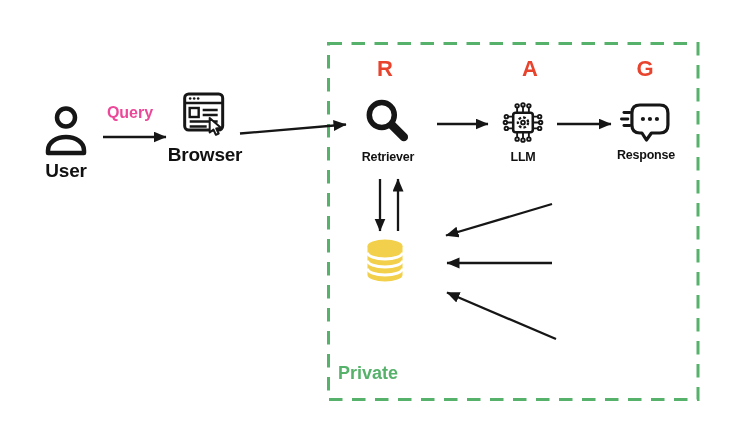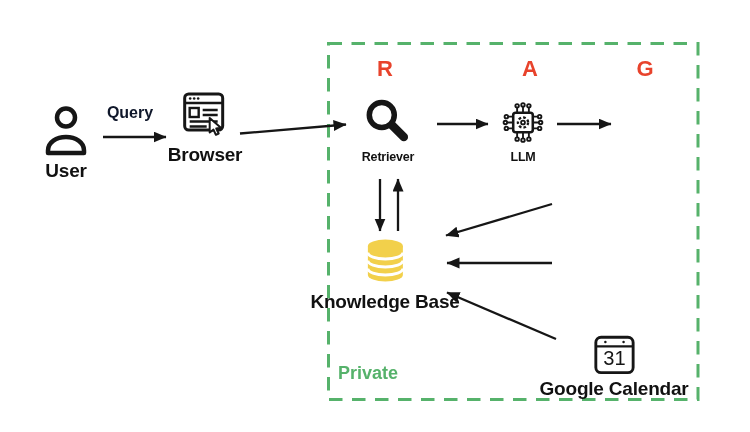--- a/index.html
+++ b/index.html
@@ -15,21 +15,21 @@
   }
   .overlay{position:absolute;left:0;top:0;width:750px;height:432px;}
   .node{position:absolute;display:flex;flex-direction:column;align-items:center;transform:translateX(-50%);}
   .node .lbl{margin-top:4px;font-size:19px;font-weight:700;white-space:nowrap;letter-spacing:-0.2px;color:#111;}
   .icon{display:block;}
   .icon .s{fill:none;stroke:var(--ink);}
   .icon .f{fill:var(--ink);stroke:none;}
   .kb{fill:var(--kb-yellow);stroke:none;}
   .kbsep{fill:none;stroke:#ffffff;stroke-width:2.8;}
   .rag{position:absolute;transform:translateX(-50%);font-size:22px;font-weight:700;color:var(--accent-red);}
-  .flow-label{position:absolute;transform:translateX(-50%);font-size:16px;font-weight:700;color:#0f172a;}
+  .flow-label{position:absolute;transform:translateX(-50%);font-size:16px;font-weight:700;color:#ec4899;}
   .zone-label{position:absolute;font-size:18px;font-weight:700;color:var(--accent-green);}
   .edge{stroke:var(--ink);stroke-width:2.3;}
   .boundary{fill:none;stroke:var(--accent-green);stroke-width:3;stroke-dasharray:13.5 9.5;}
   .cal-num{font-family:"Liberation Sans","DejaVu Sans",sans-serif;font-size:21px;font-weight:400;fill:var(--ink);}
 </style>
 </head>
 <body>
 
 <div class="canvas">
 
@@ -120,38 +120,41 @@
   </div>
 
   <div class="node" style="left:388px;top:98px">
     <svg class="icon" width="52" height="48" viewBox="0 0 52 48">
       <circle class="s" cx="20" cy="17" r="12.5" stroke-width="5.5"></circle>
       <line class="s" x1="30.5" y1="27.5" x2="42" y2="39" stroke-width="8.5" stroke-linecap="round"></line>
     </svg>
     <div class="lbl" style="font-size:12.5px">Retriever</div>
   </div>
 
+  <div class="node" style="left:646px;top:100px">
+    <svg class="icon" width="52" height="44" viewBox="0 0 52 44">
+      <path class="s" d="M20 5 H40 Q48 5 48 13 V25 Q48 33 40 33 H31.5 L26.5 40 L22 33 H20 Q12 33 12 25 V13 Q12 5 20 5 Z" stroke-width="3.2" stroke-linejoin="round"></path>
+      <circle class="f" cx="23" cy="19" r="2.1"></circle>
+        <circle class="f" cx="30" cy="19" r="2.1"></circle>
+        <circle class="f" cx="37" cy="19" r="2.1"></circle>
+      <g class="s" stroke-width="2.8" stroke-linecap="round">
+        <path d="M4 12.5 H10"></path>
+          <path d="M1.5 19 H8"></path>
+          <path d="M4 25.5 H10"></path>
+      </g>
+    </svg>
+    <div class="lbl" style="font-size:12.5px">Response</div>
+  </div>
 
   <div class="node" style="left:385px;top:237px">
     <svg class="icon" width="46" height="50" viewBox="0 0 46 50">
       <ellipse class="kb" cx="23" cy="9" rx="17.5" ry="6.5"></ellipse>
       <path class="kb" d="M5.5 9 V38 a17.5 6.5 0 0 0 35 0 V9 Z"></path>
       <path class="kbsep" d="M5.5 15.5 a17.5 6.5 0 0 0 35 0"></path>
       <path class="kbsep" d="M5.5 23.5 a17.5 6.5 0 0 0 35 0"></path>
       <path class="kbsep" d="M5.5 31.5 a17.5 6.5 0 0 0 35 0"></path>
     </svg>
-    <div class="lbl">Knowledge Base</div>
   </div>
 
 
 
-  <div class="node" style="left:614px;top:332px">
-    <svg class="icon" width="46" height="44" viewBox="0 0 46 46">
-      <rect class="s" x="3.5" y="5.5" width="39" height="37" rx="5.5" stroke-width="3"></rect>
-      <line class="s" x1="3.5" y1="15" x2="42.5" y2="15" stroke-width="2.2"></line>
-      <circle class="f" cx="13.5" cy="10.5" r="1.3"></circle>
-        <circle class="f" cx="32.5" cy="10.5" r="1.3"></circle>
-      <text class="cal-num" x="23" y="34" text-anchor="middle">31</text>
-    </svg>
-    <div class="lbl" style="margin-top:2px">Google Calendar</div>
-  </div>
 
 </div>
 
 </body></html>

